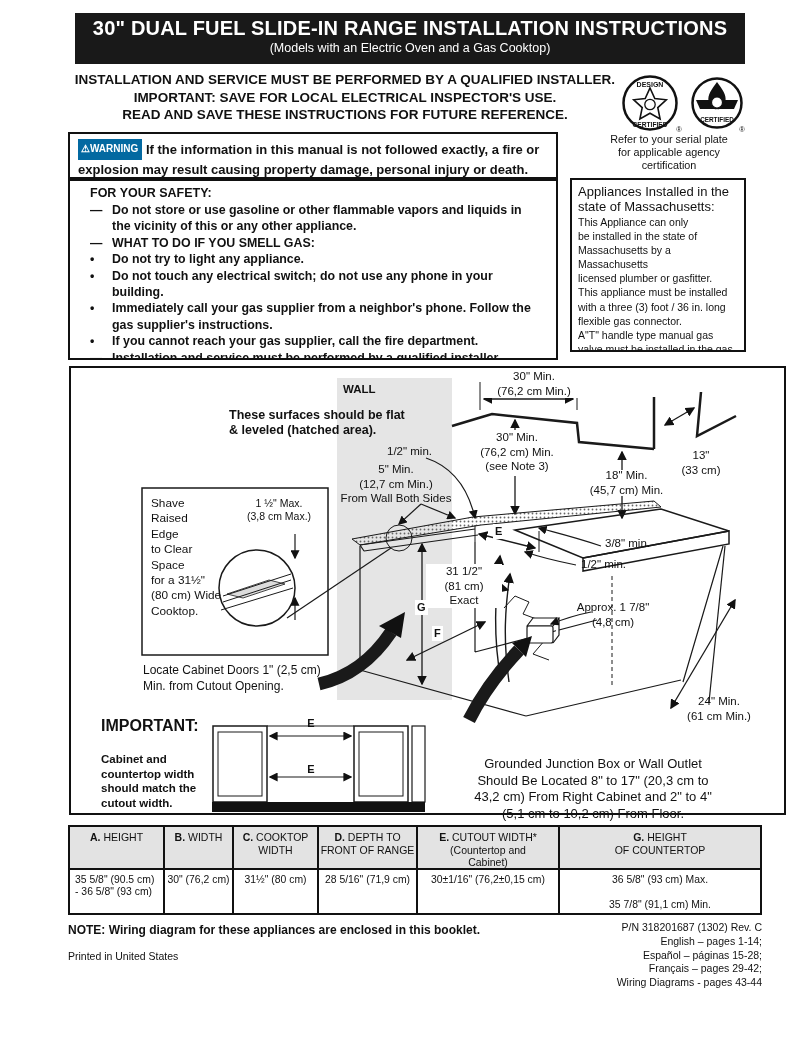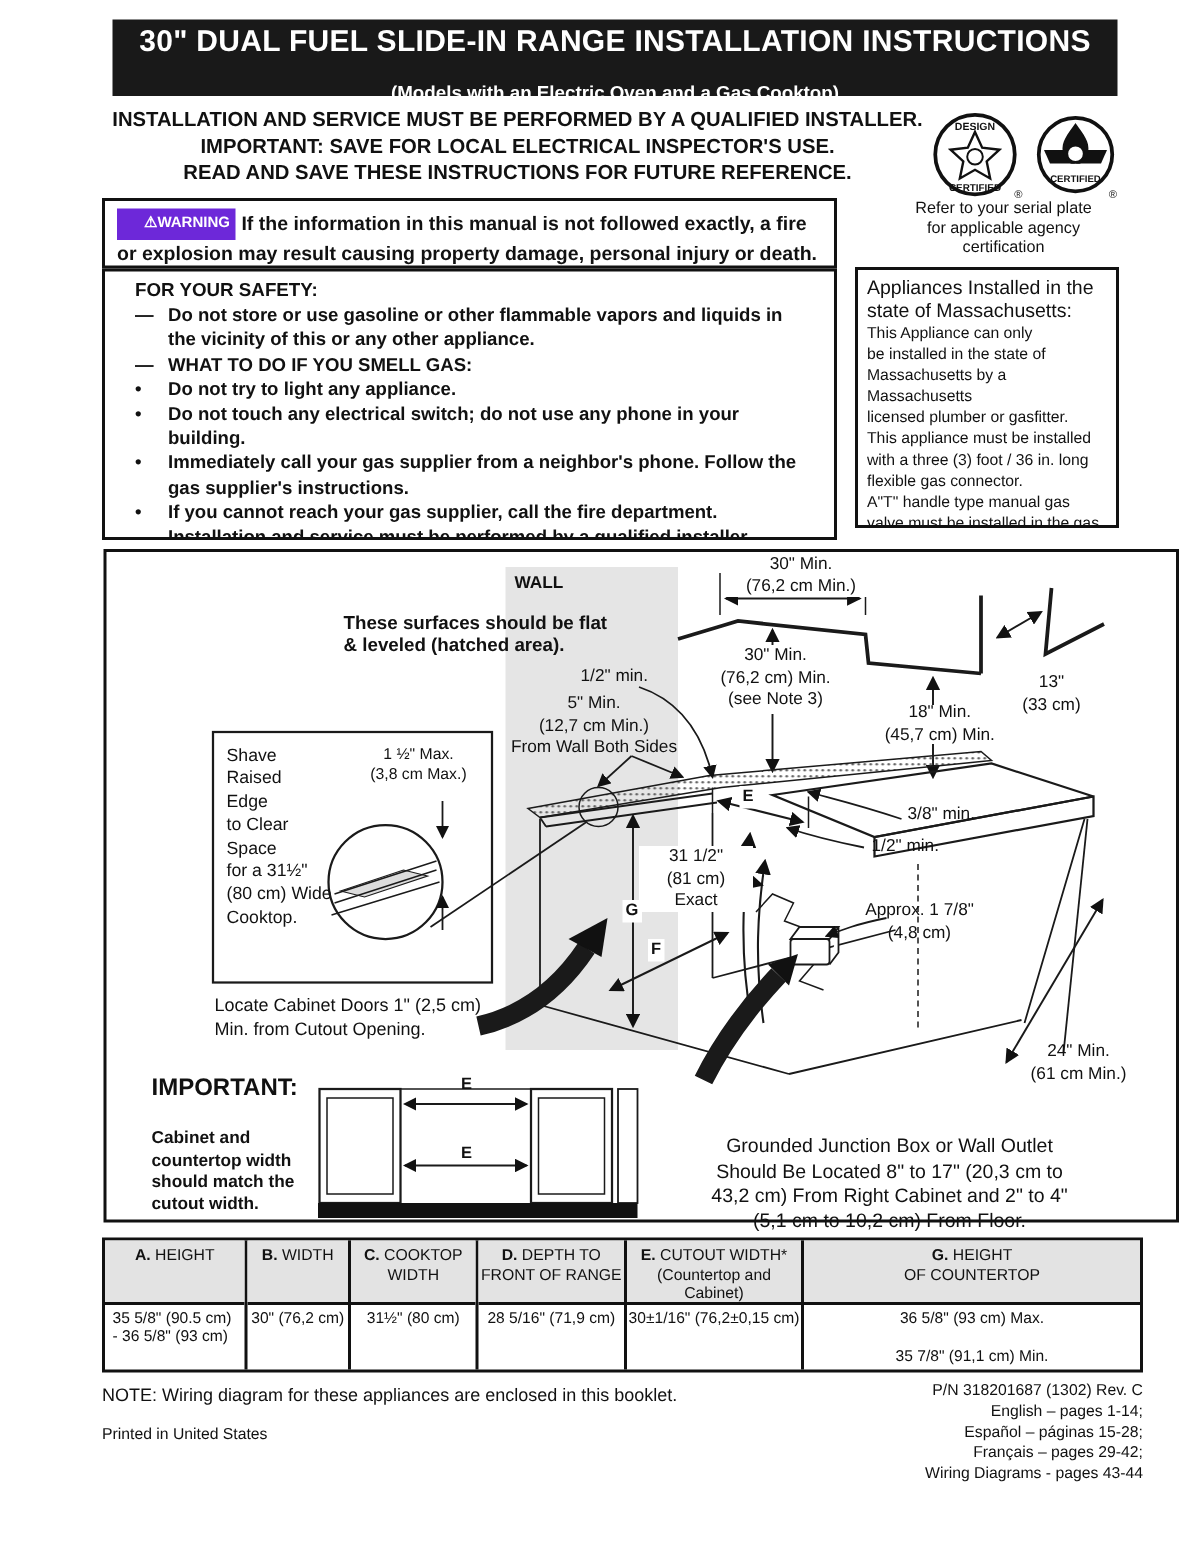--- a/index.html
+++ b/index.html
@@ -5,27 +5,27 @@
   html,body{margin:0;padding:0;background:#fff;}
   .page{position:relative;width:802px;height:1037px;background:#fff;
         font-family:"Liberation Sans",sans-serif;color:#111;overflow:hidden;}
   .abs{position:absolute;}
   .ctr{text-align:center;}
   .b{font-weight:bold;}
 
   
   .black-bar{position:absolute;left:75px;top:13px;width:670px;height:51px;background:#191919;color:#fff;text-align:center;}
   .black-bar .title{font-size:20px;font-weight:bold;margin-top:4px;letter-spacing:.2px;}
-  .black-bar .subtitle{font-size:12.5px;font-weight:bold;margin-top:15px;}
+  .black-bar .subtitle{font-size:12.5px;font-weight:normal;margin-top:1px;}
   .notice{position:absolute;left:70px;top:71px;width:550px;text-align:center;font-weight:bold;font-size:13.5px;line-height:17.5px;white-space:pre-line;}
   .serial-note{position:absolute;left:589px;top:133px;width:160px;text-align:center;font-size:10.8px;line-height:13px;white-space:pre-line;}
 
   
   .warn-box{position:absolute;left:68px;top:132px;width:490px;height:47px;border:2px solid #111;box-sizing:border-box;padding:5px 8px 0 8px;}
-  .warn-badge{display:inline-block;background:#6d28d9;color:#fff;font-weight:bold;font-size:10px;padding:1px 4px 2px 18px;vertical-align:2px;}
+  .warn-badge{display:inline-block;background:#0369a1;color:#fff;font-weight:bold;font-size:10px;padding:1px 4px 2px 3px;vertical-align:2px;}
   .warn-text{font-weight:bold;font-size:13px;line-height:17.5px;}
   .safety-box{position:absolute;left:68px;top:179px;width:490px;height:181px;border:2px solid #111;box-sizing:border-box;padding:4px 20px;overflow:hidden;}
   .safety-h{font-weight:bold;font-size:12.5px;line-height:17px;}
   .s-item{display:flex;font-weight:bold;font-size:12.4px;line-height:16.4px;}
   .s-marker{width:22px;flex:none;}
   .s-text{flex:1;}
   .mass-box{position:absolute;left:570px;top:178px;width:176px;height:174px;border:2px solid #111;box-sizing:border-box;padding:4px 6px;overflow:hidden;}
   .mass-h{font-weight:normal;font-size:13px;line-height:15px;white-space:pre-line;}
   .mass-b{font-size:10.5px;line-height:14.1px;white-space:pre-line;margin-top:1px;}
 
@@ -39,21 +39,21 @@
   .spec-table{position:absolute;left:68px;top:825px;width:694px;height:90px;border:2px solid #111;box-sizing:border-box;display:flex;}
   .col{border-right:2px solid #111;display:flex;flex-direction:column;box-sizing:border-box;}
   .col:last-child{border-right:none;}
   .th{height:43px;background:#e3e3e3;border-bottom:2px solid #111;box-sizing:border-box;font-size:10.5px;line-height:12.5px;text-align:center;padding-top:4px;}
   .th .cl{font-weight:bold;}
   .th .lab{white-space:pre-line;}
   .td{flex:1;font-size:10.4px;line-height:12.4px;text-align:center;padding-top:4px;white-space:pre-line;}
   .td.left{text-align:left;padding-left:5px;}
 
   
-  .note-line{position:absolute;left:68px;top:923px;font-weight:normal;font-size:12px;}
+  .note-line{position:absolute;left:68px;top:923px;font-weight:bold;font-size:12px;}
   .pn-block{position:absolute;left:500px;top:921px;width:262px;text-align:right;font-size:10.5px;line-height:13.8px;white-space:pre-line;}
   .printed{position:absolute;left:68px;top:950px;font-size:10.5px;}
 </style>
 </head>
 <body>
 
 <div class="page">
 
   <div class="black-bar">
     <div class="title">30" DUAL FUEL SLIDE-IN RANGE INSTALLATION INSTRUCTIONS</div>
@@ -297,21 +297,21 @@
     <div class="col" style="width:85px;">
       <div class="th"><span class="cl">C.</span> <span class="lab">COOKTOP
 WIDTH</span></div>
       <div class="td">31½" (80 cm)</div>
     </div>
     <div class="col" style="width:99px;">
       <div class="th"><span class="cl">D.</span> <span class="lab">DEPTH TO
 FRONT OF RANGE</span></div>
       <div class="td">28 5/16" (71,9 cm)</div>
     </div>
-    <div class="col" style="width:118px;">
+    <div class="col" style="width:142px;">
       <div class="th"><span class="cl">E.</span> <span class="lab">CUTOUT WIDTH*
 (Countertop and
 Cabinet)</span></div>
       <div class="td">30±1/16" (76,2±0,15 cm)</div>
     </div>
     <div class="col" style="width:106px;flex:1;">
       <div class="th"><span class="cl">G.</span> <span class="lab">HEIGHT
 OF COUNTERTOP</span></div>
       <div class="td">36 5/8" (93 cm) Max.
 

